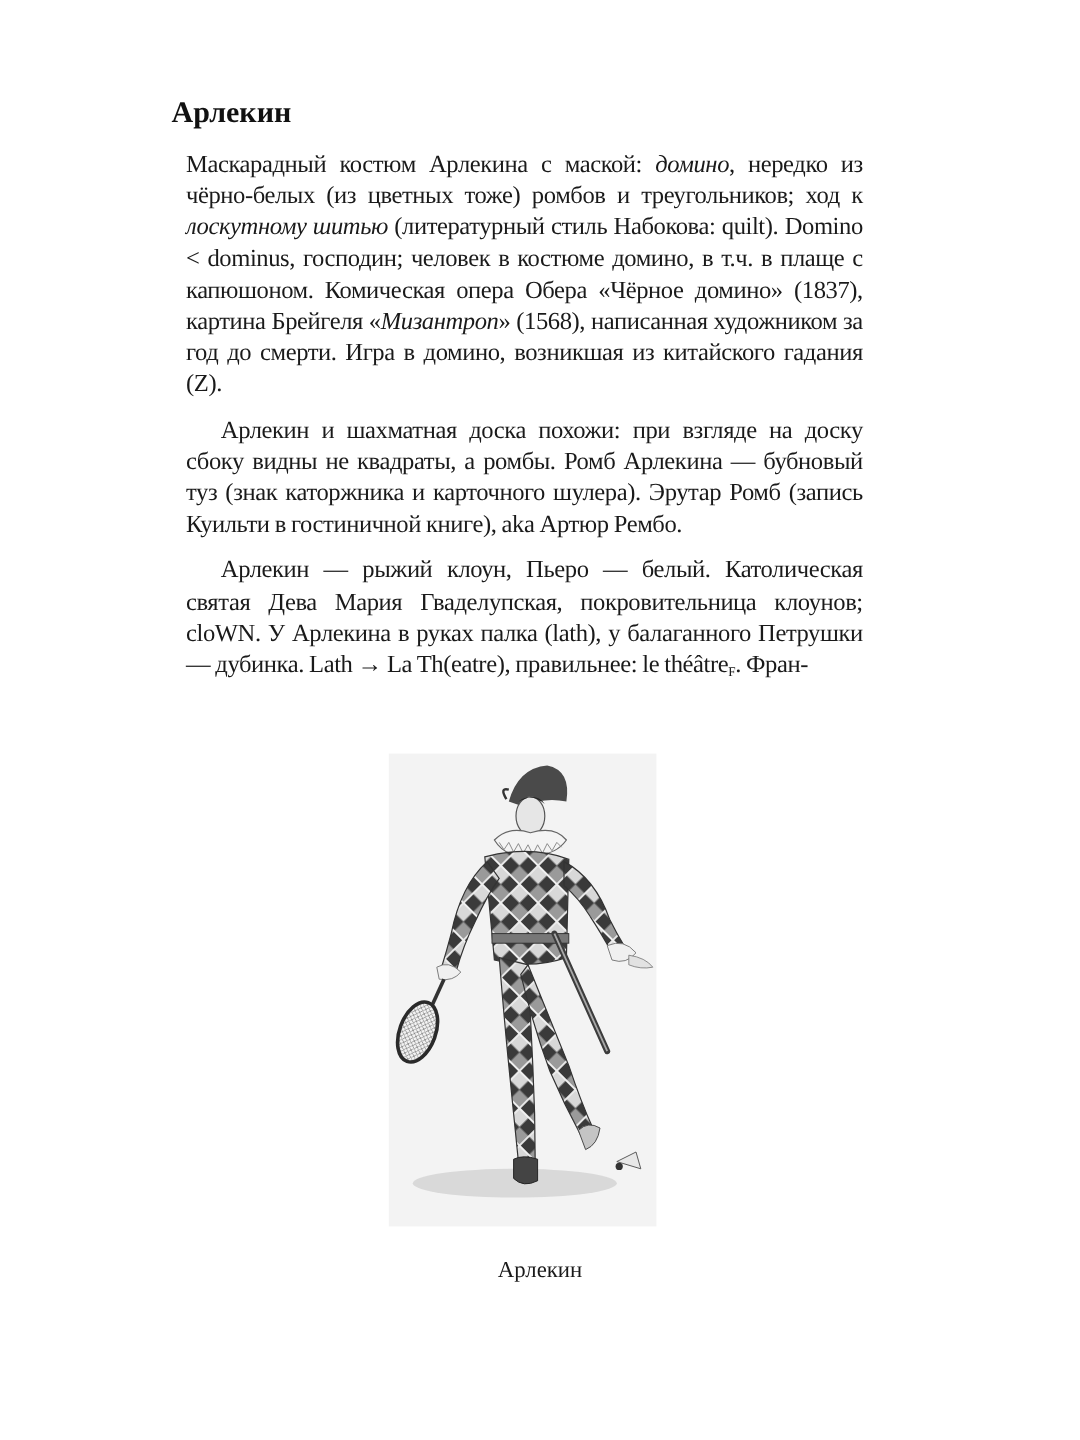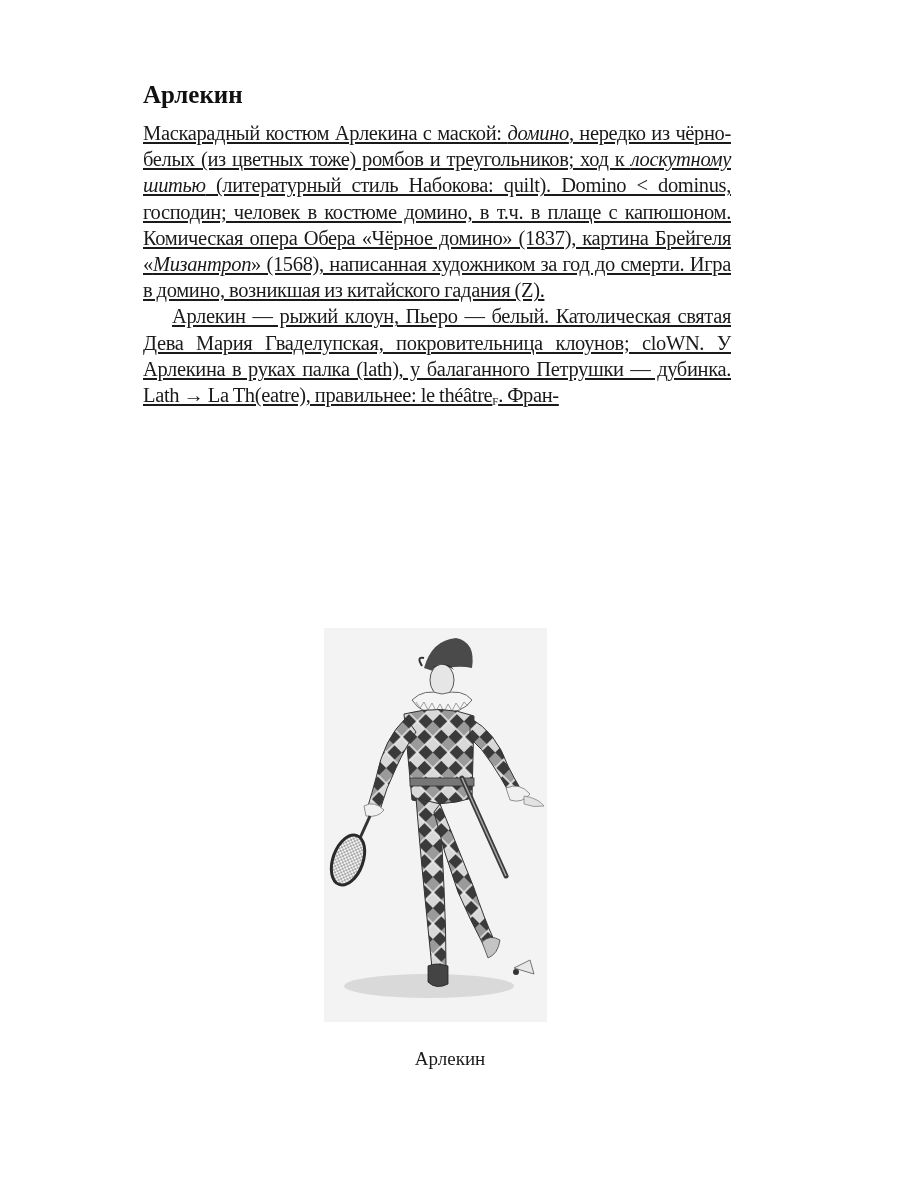--- a/index.html
+++ b/index.html
@@ -26,24 +26,23 @@
       font-weight: bold;
       font-size: 25px;
       line-height: 34px;
       margin: 0 0 8px 0;
       color: #111;
     }
     .para {
       font-size: 20.5px;
       line-height: 26.2px;
       text-align: justify;
-      margin: 0;
+      margin: 12px;
       letter-spacing: -0.35px;
       word-spacing: -0.5px;
-      text-decoration: underline;
     }
     .para.indent {
       text-indent: 29px;
     }
     .para i {
       font-style: italic;
     }
     sub.sub {
       font-size: 11px;
       vertical-align: -3px;
@@ -74,20 +73,21 @@
     }
   </style>
 </head>
 <body>
 
 <div class="page">
   <h2 class="title">Арлекин</h2>
 
   <p class="para"><span>Маскарадный костюм Арлекина с маской: </span><i>домино</i><span>, нередко из чёрно-белых (из цветных тоже) ромбов и треугольников; ход к </span><i>лоскутному шитью</i><span> (литературный стиль Набокова: quilt). Domino &lt; dominus, господин; человек в костюме домино, в т.ч. в плаще с капюшоном. Комическая опера Обера «Чёрное домино» (1837), картина Брейгеля «</span><i>Мизантроп</i><span>» (1568), написанная художником за год до смерти. Игра в домино, возникшая из китайского гадания (Z).</span></p>
 
+  <p class="para indent">Арлекин и шахматная доска похожи: при взгляде на доску сбоку видны не квадраты, а ромбы. Ромб Арлекина — бубновый туз (знак каторжника и карточного шулера). Эрутар Ромб (запись Куильти в гостиничной книге), aka Артюр Рембо.</p>
 
   <p class="para indent"><span>Арлекин — рыжий клоун, Пьеро — белый. Католическая святая Дева Мария Гваделупская, покровительница клоунов; cloWN. У Арлекина в руках палка (lath), у балаганного Петрушки — дубинка. Lath → La Th(eatre), правильнее: le théâtre</span><sub class="sub">F</sub><span>. Фран-</span></p>
 </div>
 
 <div class="figure" role="img" aria-label="Гравюра: Арлекин в ромбовидном костюме с ракеткой и деревянной палкой, у ног волан">
   <svg viewBox="0 0 223 394" xmlns="http://www.w3.org/2000/svg">
     <defs>
       <pattern id="diam" width="22" height="22" patternUnits="userSpaceOnUse" patternTransform="rotate(45)">
         <rect width="22" height="22" fill="#3a3a3a"></rect>
         <rect width="11" height="11" fill="#d8d8d8"></rect>

